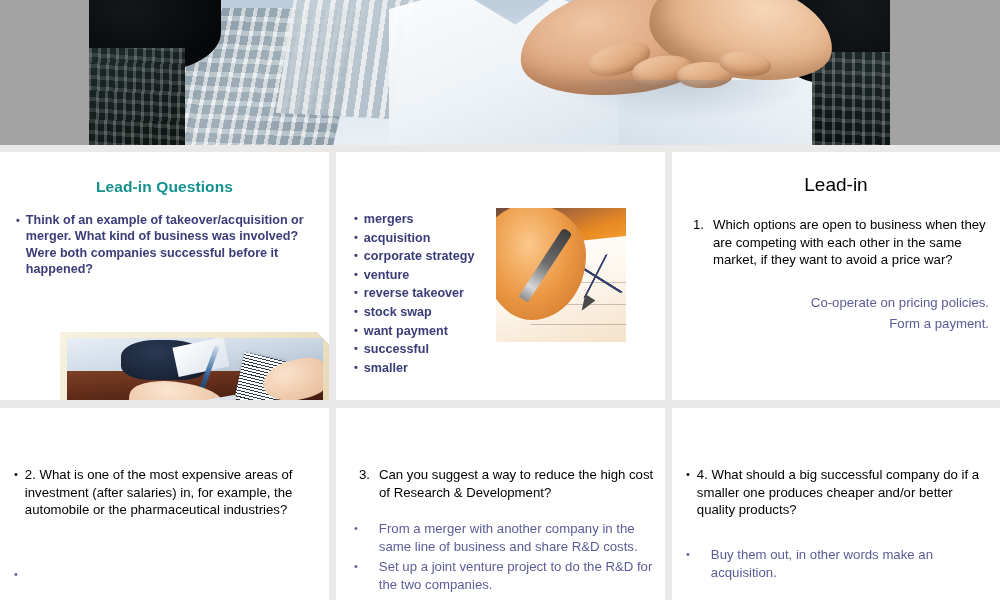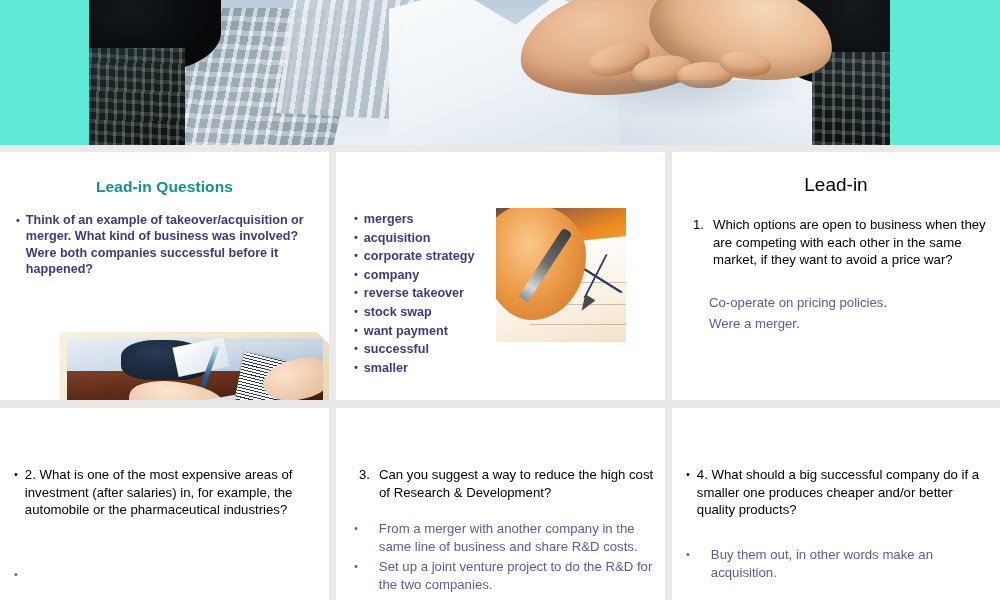--- a/index.html
+++ b/index.html
@@ -2,21 +2,21 @@
 <html><head>
 <meta charset="utf-8">
 <style>
   * { box-sizing: border-box; margin: 0; padding: 0; }
   html, body {
     width: 1000px; height: 600px;
     background: #ffffff;
     font-family: "Liberation Sans", sans-serif;
     overflow: hidden;
   }
-  #stage { position: relative; width: 1000px; height: 600px; background: #5eead4; }
+  #stage { position: relative; width: 1000px; height: 600px; background: #a3a3a3; }
 
   
   .header-photo {
     position: absolute; left: 89px; top: 0; width: 801px; height: 145px;
     overflow: hidden; background: #9fb4cc;
   }
   .ph-sky {
     position: absolute; inset: 0;
     background:
       linear-gradient(178deg, #b9cada 0%, #c9d7e4 30%, #dee7ef 60%, #eef2f6 100%);
@@ -207,21 +207,21 @@
       linear-gradient(125deg, rgba(0,0,0,0) 46%, #33406b 47%, #33406b 49%, rgba(0,0,0,0) 50%);
     transform: rotate(-8deg); }
   .sg-line { position: absolute; height: 1px; background: rgba(120,100,80,.35); }
 
   
   .p3 .title-plain { position: absolute; left: 0; top: 22px; width: 328px; text-align: center; }
   .p3-num { position: absolute; left: 16px; top: 64px; width: 300px; }
   .num-row { display: flex; gap: 9px; color: #000000; font-size: 13.2px; line-height: 17.6px; }
   .num-row .n { flex: 0 0 16px; text-align: right; }
   .p3-ans { position: absolute; left: 37px; top: 140px; width: 280px; }
-  .ans { color: #5c5c98; font-size: 13.2px; line-height: 21px; }
+  .ans { color: #5c5c98; font-size: 13.2px; line-height: 21px; text-align: right; }
 
   
   .p4-q { position: absolute; left: 14px; top: 58px; width: 300px; }
   .q-black { color: #000000; font-size: 13.2px; line-height: 17.6px; display: flex; gap: 7px; }
   .q-black .dot { flex: 0 0 auto; font-size: 11px; line-height: 17.6px; }
   .p4-a { position: absolute; left: 14px; top: 158px; width: 300px; }
   .a-row { display: flex; gap: 7px; color: #5c5c98; font-size: 13.2px; line-height: 17.6px; }
   .a-row .dot { flex: 0 0 auto; color: #5c5c98; font-size: 11px; line-height: 17.6px; }
   .a-indent { padding-left: 14px; }
 
@@ -297,21 +297,21 @@
       <div class="b-navy">
         <span class="dot">•</span>
         <span>acquisition</span>
       </div>
       <div class="b-navy">
         <span class="dot">•</span>
         <span> corporate strategy</span>
       </div>
       <div class="b-navy">
         <span class="dot">•</span>
-        <span> company</span>
+        <span> venture</span>
       </div>
       <div class="b-navy">
         <span class="dot">•</span>
         <span> reverse takeover</span>
       </div>
       <div class="b-navy">
         <span class="dot">•</span>
         <span> stock swap</span>
       </div>
       <div class="b-navy">
@@ -344,21 +344,21 @@
   <div class="panel p-r1 p3">
     <div class="title-plain">Lead-in</div>
     <div class="p3-num">
       <div class="num-row">
         <span class="n">1.</span>
         <span>Which options are open to business when they are competing with each other in the same market, if they want to avoid a price war?</span>
       </div>
     </div>
     <div class="p3-ans">
       <div class="ans">Co-operate on pricing policies.</div>
-      <div class="ans">Were a merger.</div>
+      <div class="ans">Form a payment.</div>
     </div>
   </div>
 
   <div class="panel p-r2 p4">
     <div class="p4-q">
       <div class="q-black">
         <span class="dot">•</span>
         <span>2. What is one of the most expensive areas of investment (after salaries) in, for example, the automobile or the pharmaceutical industries?</span>
       </div>
     </div>

